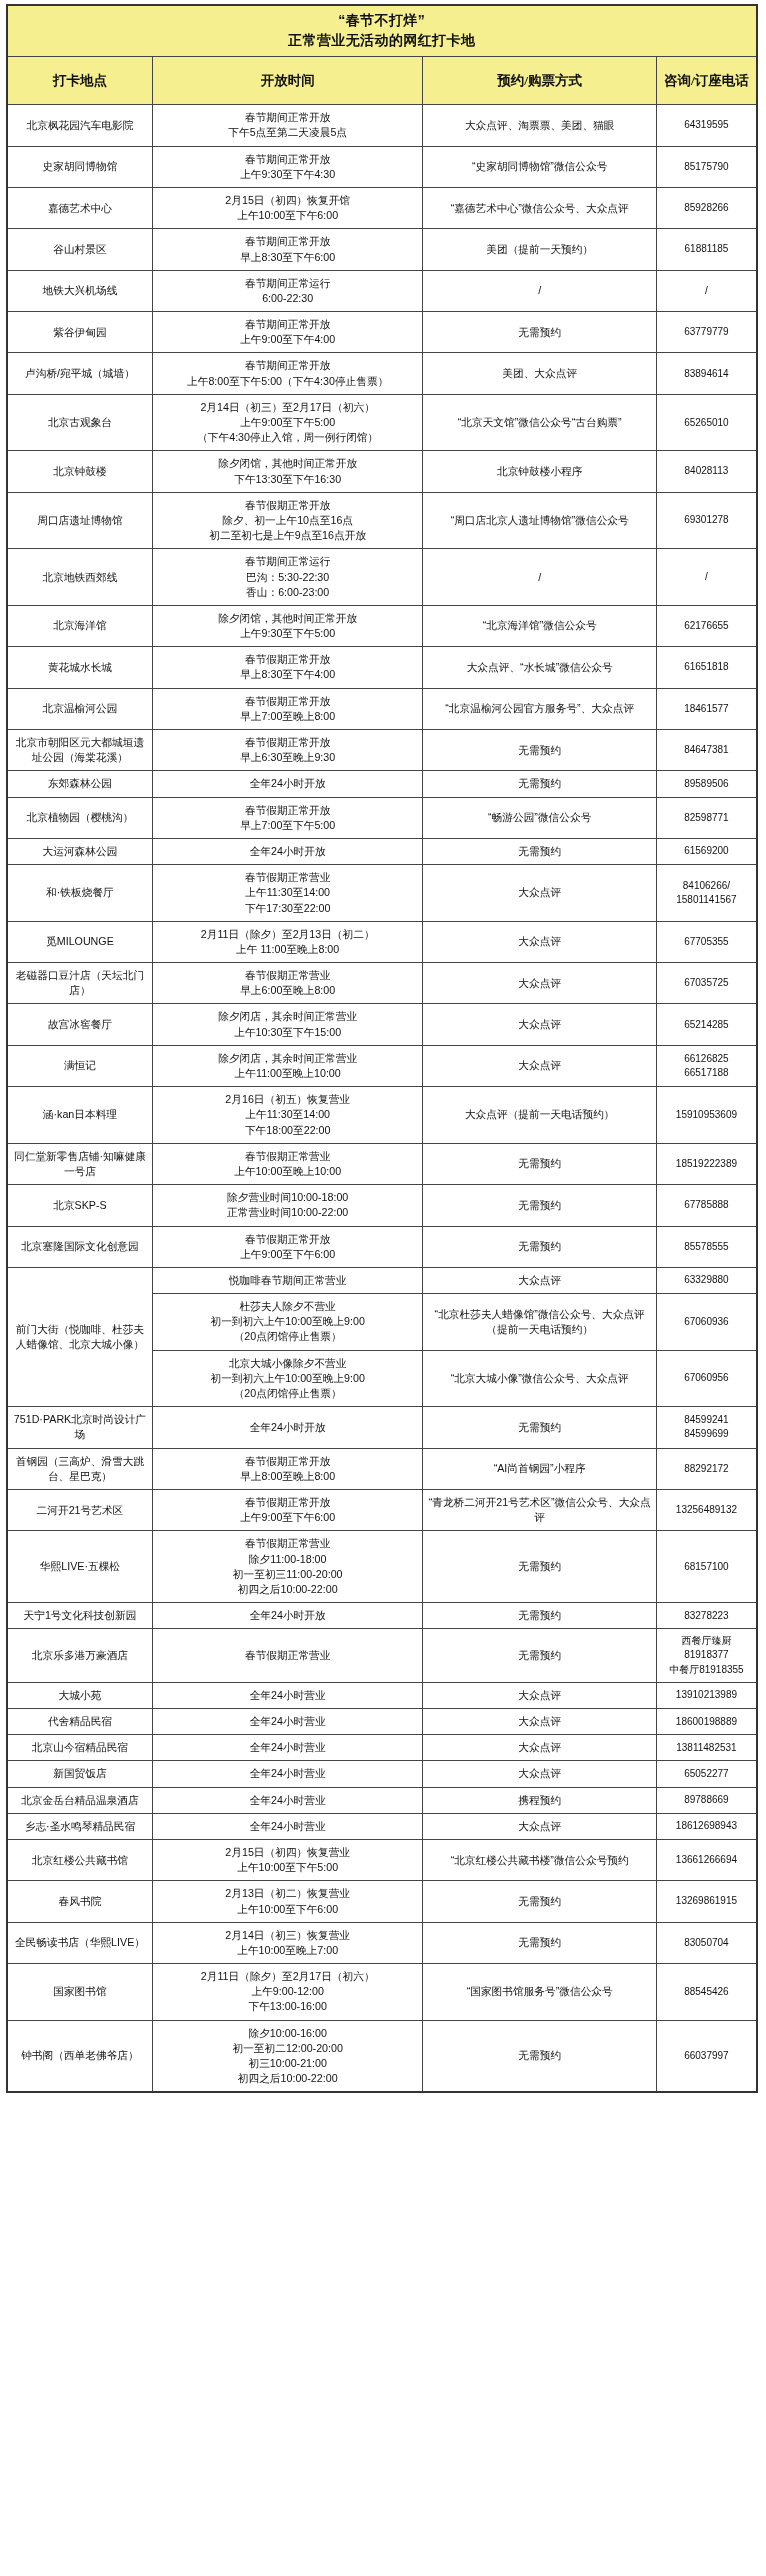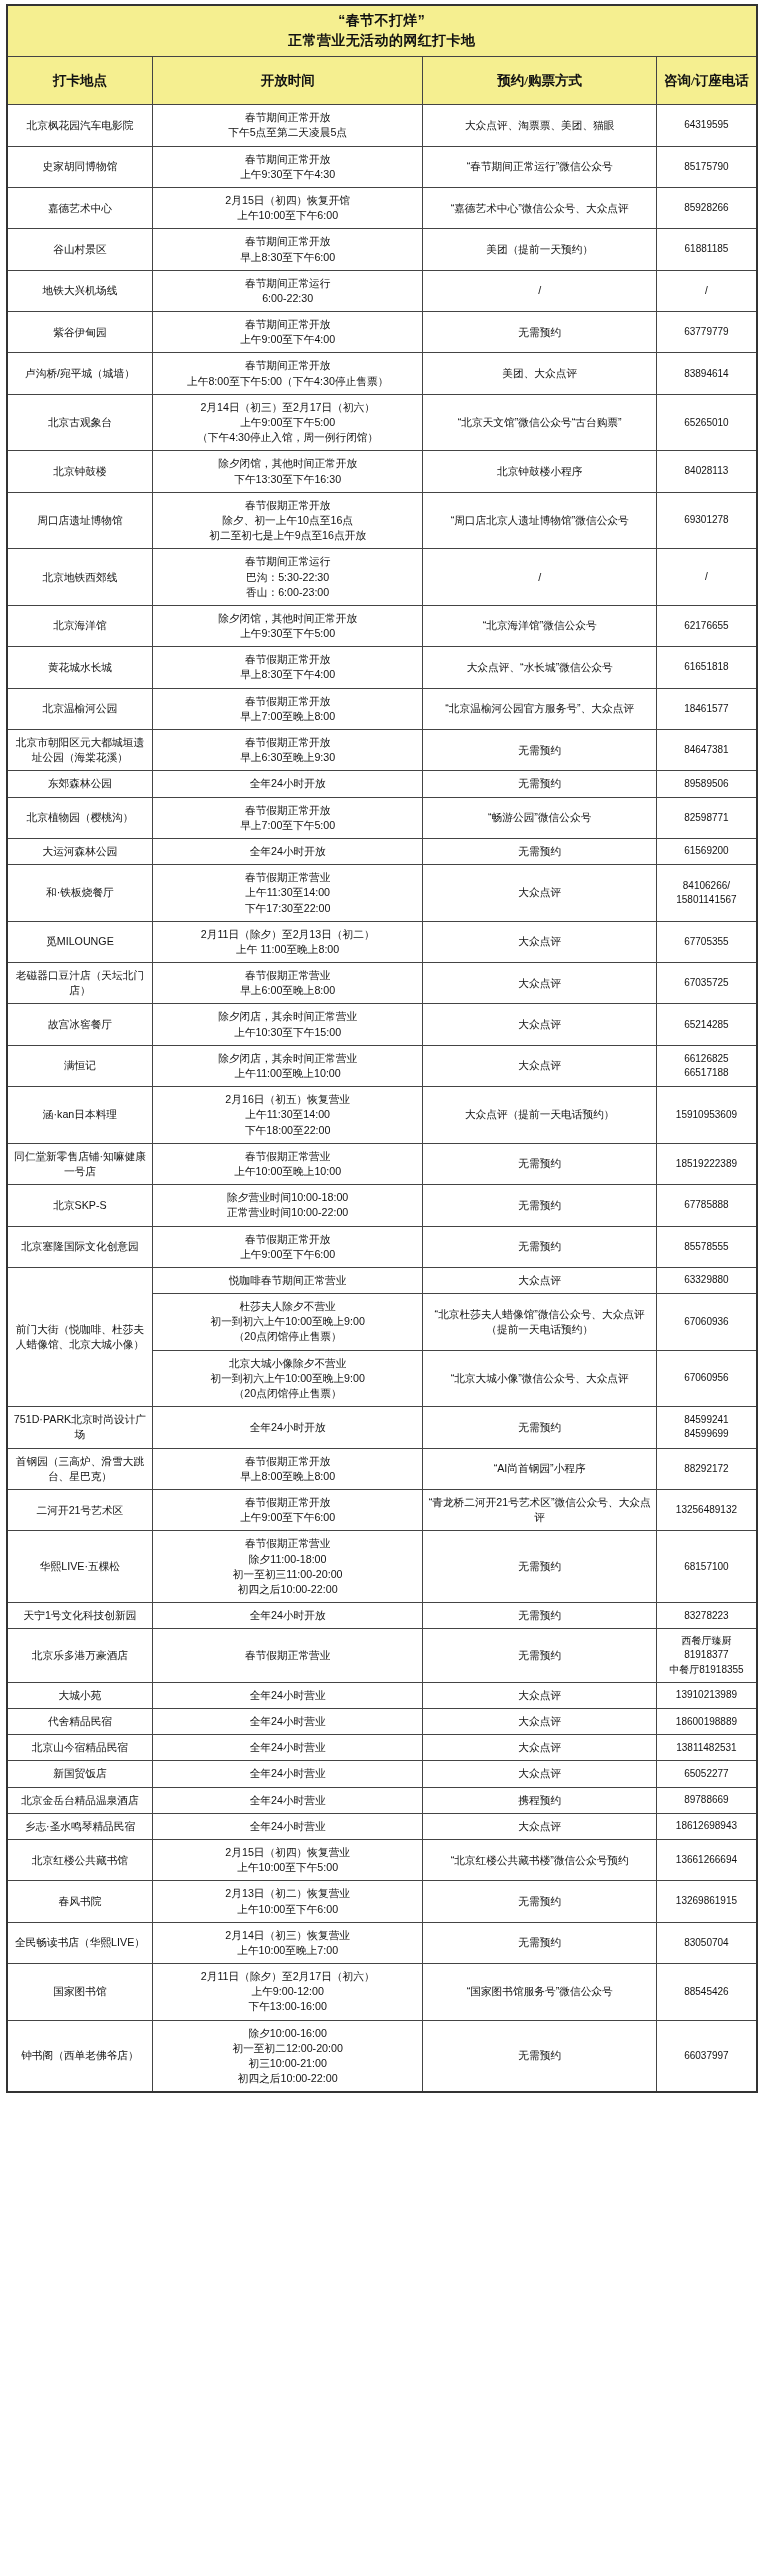--- a/index.html
+++ b/index.html
@@ -105,21 +105,21 @@
             <span>64319595</span>
           </td>
         </tr>
         <tr>
           <td class="place">史家胡同博物馆</td>
           <td class="hours lines">
             <span>春节期间正常开放</span>
             <span>上午9:30至下午4:30</span>
           </td>
           <td class="book lines">
-            <span>“春节期间正常运行”微信公众号</span>
+            <span>“史家胡同博物馆”微信公众号</span>
           </td>
           <td class="phone lines">
             <span>85175790</span>
           </td>
         </tr>
         <tr>
           <td class="place">嘉德艺术中心</td>
           <td class="hours lines">
             <span>2月15日（初四）恢复开馆</span>
             <span>上午10:00至下午6:00</span>

